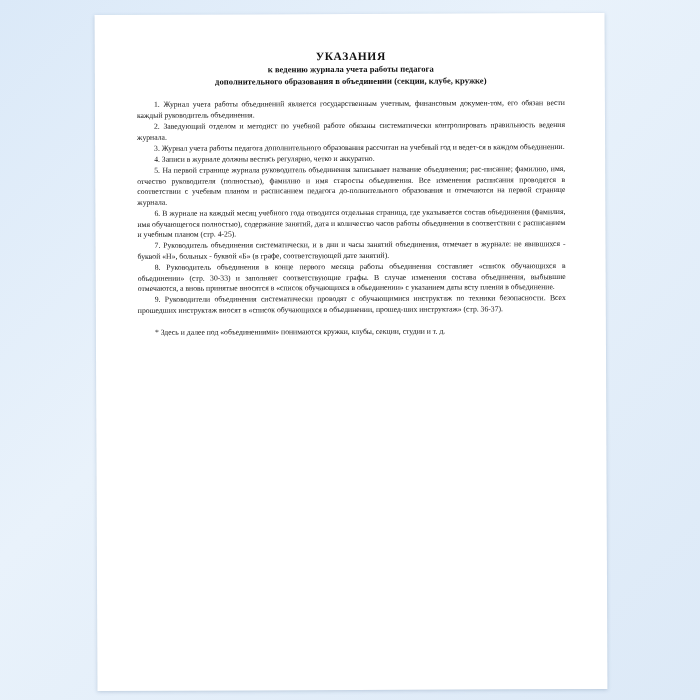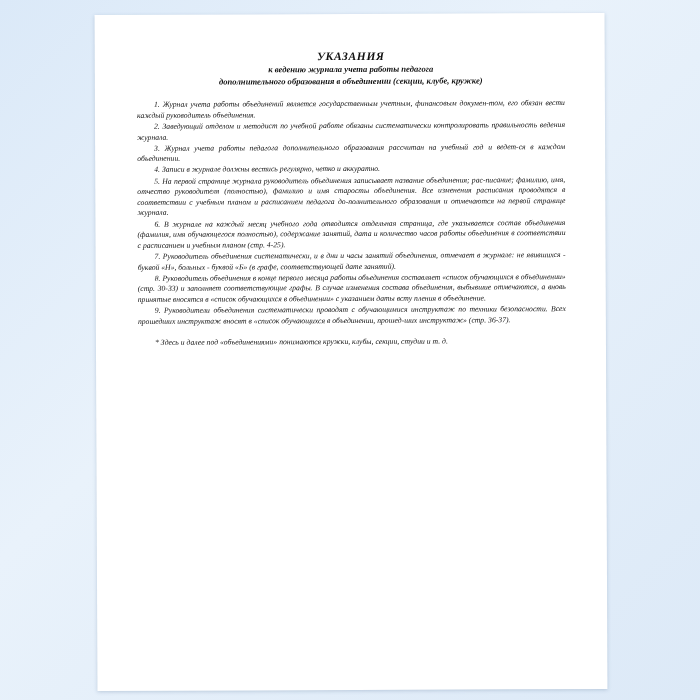--- a/index.html
+++ b/index.html
@@ -11,21 +11,20 @@
     height: 700px;
     overflow: hidden;
     background: #e8f1fb;
     font-family: "Liberation Serif", serif;
   }
   #page-wrap {
     position: relative;
     width: 700px;
     height: 700px;
     background: linear-gradient(135deg, #dbe9f8 0%, #e9f2fb 40%, #dce9f7 100%);
-    font-style: italic;
   }
   .sheet {
     position: absolute;
     left: 96px;
     top: 14px;
     width: 510px;
     height: 676px;
     background: #ffffff;
     box-shadow: 0 1px 4px rgba(60,90,130,0.25);
     transform: rotate(-0.25deg);

